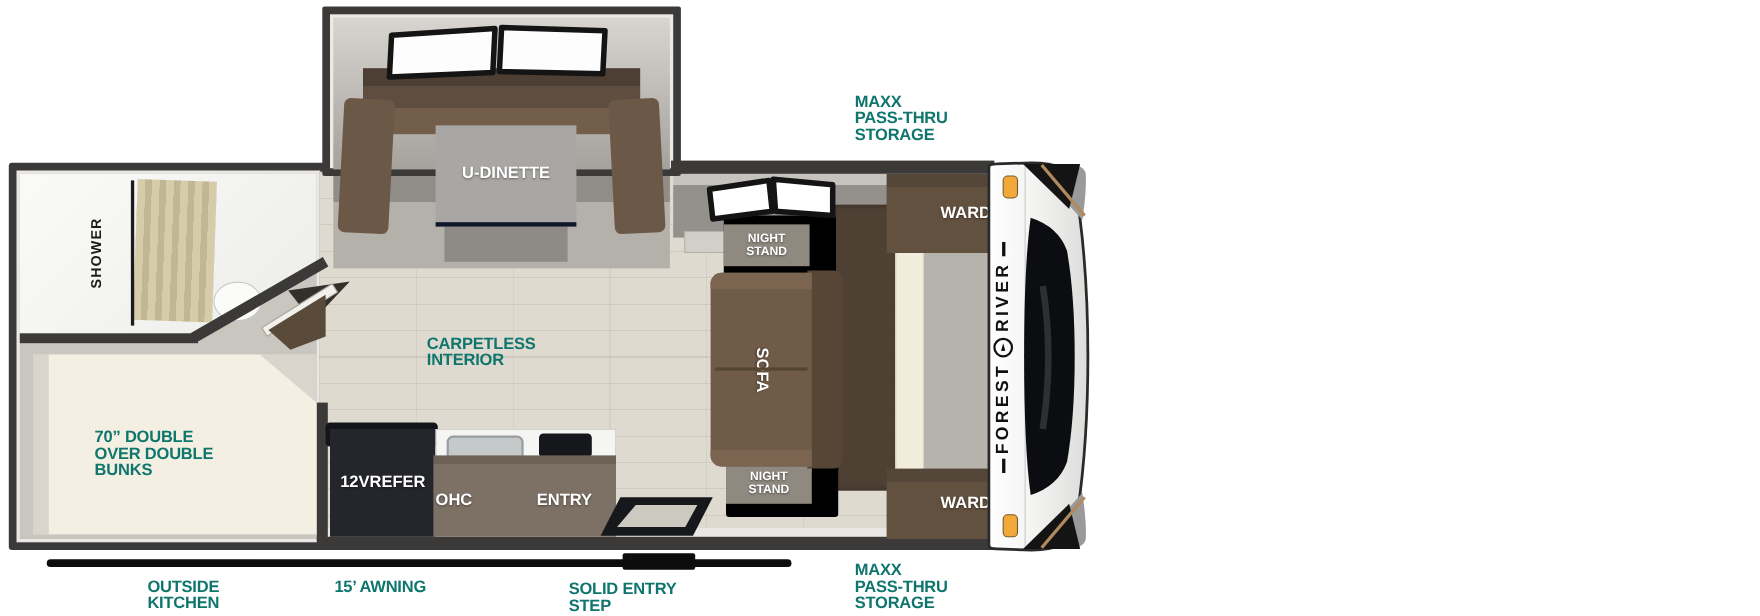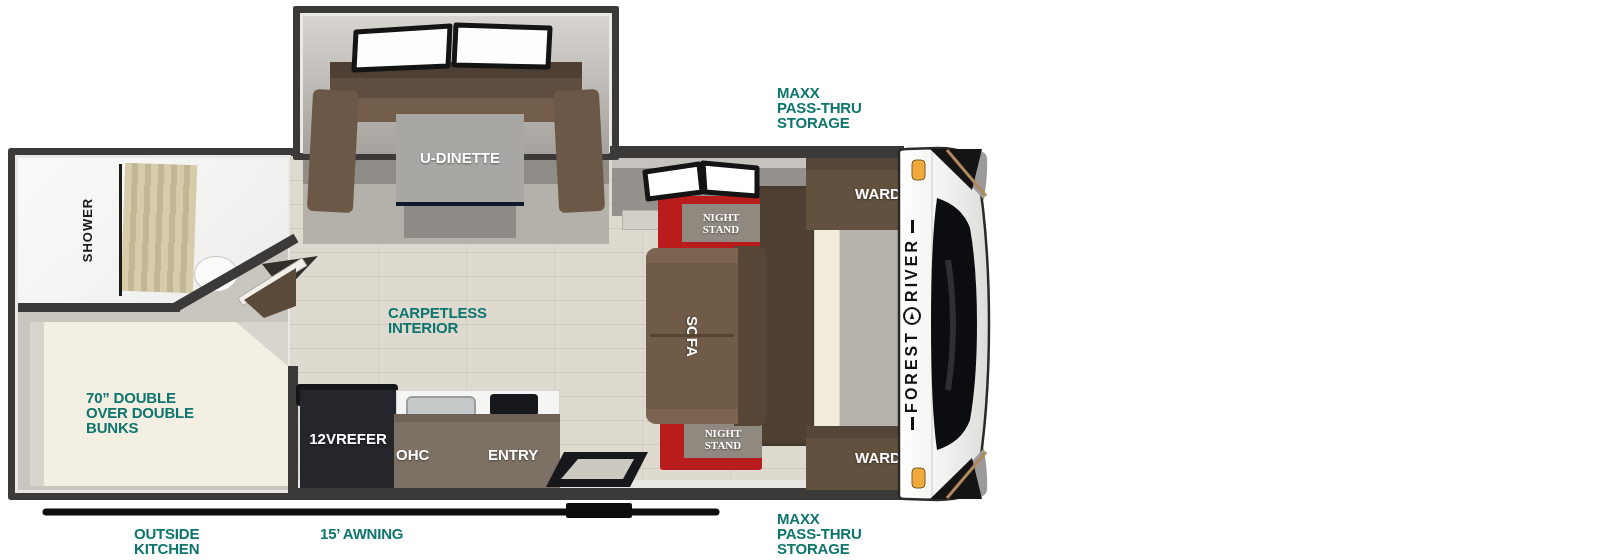--- a/index.html
+++ b/index.html
@@ -49,21 +49,21 @@
   .dinette-skirt{left:404px;top:202px;width:112px;height:36px;background:#8e8b86;}
   .dinette-table{left:396px;top:114px;width:128px;height:88px;background:#a9a7a4;
     border-bottom:4px solid #0f172a;display:flex;align-items:center;justify-content:center;}
   .murphy{left:752px;top:186px;width:62px;height:260px;background:#4e4033;
     box-shadow:inset 3px 0 6px rgba(0,0,0,.35);}
   .ward{width:112px;background:linear-gradient(180deg,#55463a 0 12px,#63513f 12px);
     display:flex;align-items:center;justify-content:center;padding-left:16px;}
   .ward-top{left:806px;top:158px;height:72px;}
   .ward-bottom{left:806px;top:426px;height:64px;}
   .bed-strip{left:814px;top:228px;width:24px;height:198px;background:#f1ecdb;border:1px solid #d9d3c0;}
-  .nstand{background:#b91c1c;border-radius:3px;display:flex;align-items:center;justify-content:flex-end;font-family:Liberation Serif, serif;}
+  .nstand{background:#000000;border-radius:3px;display:flex;align-items:center;justify-content:flex-start;}
   .nstand-top{left:658px;top:196px;width:102px;height:54px;}
   .nstand-bottom{left:660px;top:408px;width:102px;height:62px;}
   .nstand-panel{width:78px;height:38px;background:#8f8980;display:flex;flex-direction:column;
     align-items:center;justify-content:center;}
   .sofa-back{left:734px;top:246px;width:32px;height:180px;background:#574635;border-radius:0 8px 8px 0;}
   .sofa-seat{left:646px;top:248px;width:92px;height:176px;background:#6f5b48;border-radius:10px 0 0 10px;
     display:flex;align-items:center;justify-content:center;}
   .sofa-arm-t{left:646px;top:248px;width:92px;height:15px;background:#7b6551;border-radius:10px 0 0 0;}
   .sofa-arm-b{left:646px;top:409px;width:92px;height:15px;background:#7b6551;border-radius:0 0 0 10px;}
   .sofa-div{left:650px;top:334px;width:84px;height:3px;background:#55452f;}
@@ -249,15 +249,19 @@
   </div>
   <div class="plan-label" style="left:86px;top:390px;width:160px;">
     <div>70” DOUBLE</div>
     <div>OVER DOUBLE</div>
     <div>BUNKS</div>
   </div>
   <div class="plan-label" style="left:134px;top:526px;width:160px;">
     <div>OUTSIDE</div>
     <div>KITCHEN</div>
   </div>
-  <div class="plan-label" style="left:320px;top:526px;width:160px;">15’ AWNING</div>
+  <div class="plan-label" style="left:304px;top:526px;width:160px;">15’ AWNING</div>
+  <div class="plan-label" style="left:517px;top:528px;width:160px;">
+    <div>SOLID ENTRY</div>
+    <div>STEP</div>
+  </div>
 
 </div>
 
 </body></html>

